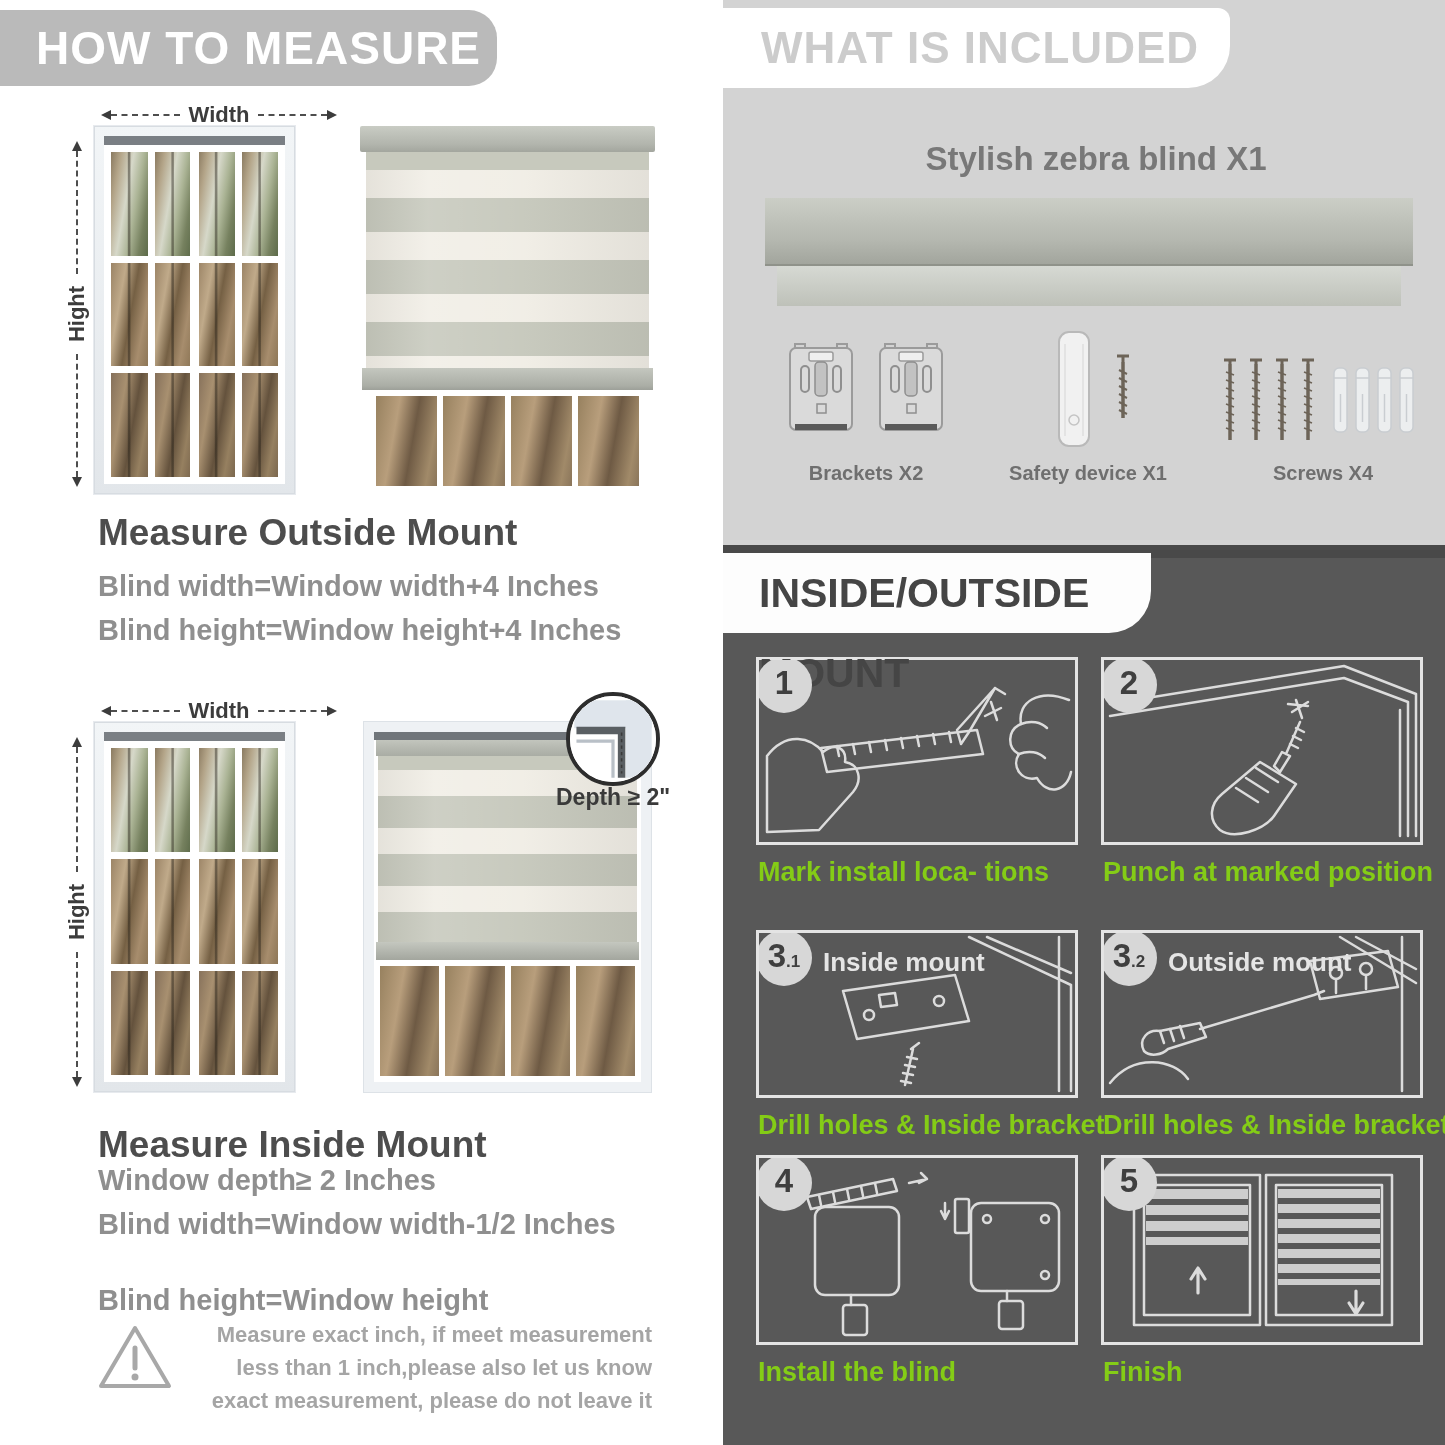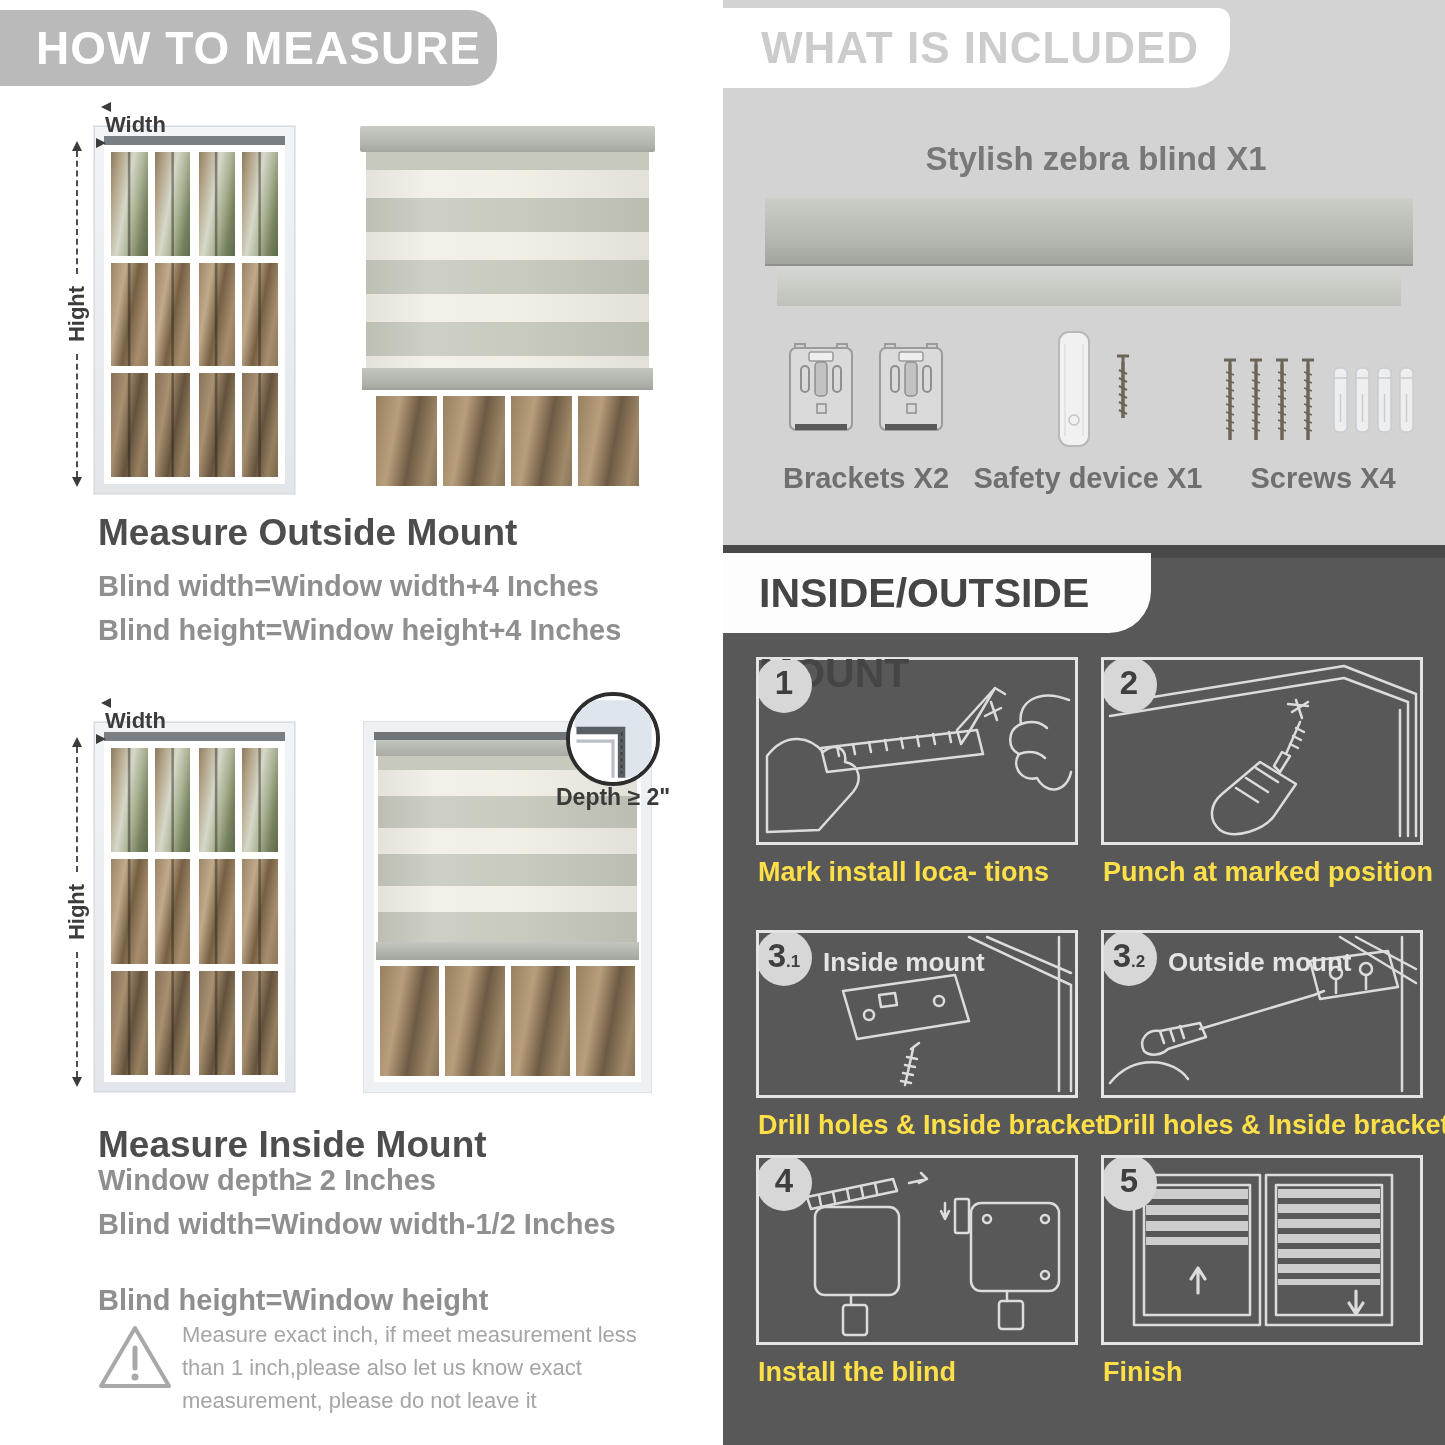--- a/index.html
+++ b/index.html
@@ -7,21 +7,21 @@
           font-family:"Liberation Sans",sans-serif;font-weight:700;}
 
   
   .hdr-left{position:absolute;left:0;top:10px;width:497px;height:76px;background:#bababa;
             border-radius:0 28px 28px 0;color:#fff;font-size:46px;line-height:76px;
             padding-left:36px;box-sizing:border-box;letter-spacing:1px;}
   .sec-title{position:absolute;left:98px;font-size:37px;color:#4d4d4d;white-space:nowrap;}
   .sec-line{position:absolute;left:98px;font-size:29px;color:#8f8f8f;white-space:nowrap;}
 
   
-  .dimw{position:absolute;display:flex;align-items:flex-start;z-index:4;flex-direction:column;}
+  .dimw{position:absolute;display:flex;align-items:center;z-index:4;}
   .dimw .ah-l{width:0;height:0;border:5px solid transparent;border-right:10px solid #3c3c3c;}
   .dimw .ah-r{width:0;height:0;border:5px solid transparent;border-left:10px solid #3c3c3c;}
   .dimw .dl{flex:1;height:0;border-top:2px dashed #4e4e4e;}
   .dimw .dlab{padding:0 9px;font-size:22px;color:#3c3c3c;line-height:1;}
   .dimv{position:absolute;display:flex;flex-direction:column;align-items:center;z-index:4;}
   .dimv .ah-u{width:0;height:0;border:5px solid transparent;border-bottom:10px solid #3c3c3c;}
   .dimv .ah-d{width:0;height:0;border:5px solid transparent;border-top:10px solid #3c3c3c;}
   .dimv .dl{flex:1;width:0;border-left:2px dashed #4e4e4e;}
   .dimv .dlab{width:26px;height:80px;display:flex;align-items:center;justify-content:center;
               transform:rotate(-90deg);font-size:22px;color:#3c3c3c;white-space:nowrap;}
@@ -70,49 +70,49 @@
   .b2-rail{height:18px;margin:0 2px;background:linear-gradient(180deg,#c4c7bf,#a3a69e);}
   .b2-win{flex:1;background:#fff;padding:6px;display:grid;grid-template-columns:repeat(4,1fr);gap:6px;}
   .b2-win .pane{background:linear-gradient(100deg,#97815f 0%,#b89e7c 32%,#6e5a44 58%,#a18a69 85%,#8a755a 100%);}
 
   .callout{position:absolute;width:86px;height:86px;border-radius:50%;border:4px solid #2d2d2d;background:#fff;
            overflow:hidden;z-index:6;}
   .depthlbl{position:absolute;font-size:23px;color:#3a3a3a;z-index:6;white-space:nowrap;}
 
   .warn-icon{position:absolute;left:96px;top:1322px;}
   .warn-text{position:absolute;left:182px;top:1318px;width:470px;font-size:22px;line-height:1.5;
-             color:#a5a5a5;font-weight:400;}
+             color:#a5a5a5;font-weight:700;text-align:right;}
 
   
   .sec-included{position:absolute;left:723px;top:0;width:722px;height:545px;background:#d3d3d3;text-decoration:underline;}
   .hdr-included{position:absolute;left:0;top:8px;width:507px;height:80px;background:#fff;
                 border-radius:0 12px 42px 0;color:#cccccc;font-size:44px;line-height:80px;
                 padding-left:38px;box-sizing:border-box;letter-spacing:1px;}
   .prod-lbl{position:absolute;left:0;top:140px;width:100%;text-align:center;font-size:33px;color:#787878;padding-left:12px;}
   .rail1{position:absolute;left:42px;top:198px;width:648px;height:66px;
          background:linear-gradient(180deg,#cbcec6 0%,#b4b7af 65%,#a2a59d 100%);
          box-shadow:0 2px 0 #8f928a;}
   .rail2{position:absolute;left:54px;top:266px;width:624px;height:40px;
          background:linear-gradient(180deg,#d6d9d3 0%,#bec1b9 100%);}
   .item-icon{position:absolute;}
-  .item-lbl{position:absolute;top:462px;text-align:center;font-size:29px;color:#6f6f6f;white-space:nowrap;}
+  .item-lbl{position:absolute;top:462px;text-align:center;font-size:20px;color:#6f6f6f;white-space:nowrap;}
 
   .sec-mount{position:absolute;left:723px;top:545px;width:722px;height:900px;background:#585858;}
   .sec-mount::before{content:'';position:absolute;left:0;top:0;width:100%;height:13px;background:#494949;}
   .hdr-mount{position:absolute;left:0;top:8px;width:428px;height:80px;background:#fdfdfd;
              border-radius:0 0 42px 0;color:#454545;font-size:41px;line-height:80px;
              padding-left:36px;box-sizing:border-box;z-index:2;}
   .step-panel{position:absolute;width:322px;border:3px solid #e4e4e4;box-sizing:border-box;overflow:hidden;}
   .step-panel svg{display:block;width:100%;height:100%;}
   .badge{position:absolute;left:-3px;top:-3px;width:56px;height:56px;border-radius:50%;background:#d7d7d7;
          display:flex;align-items:baseline;justify-content:center;z-index:2;}
   .badge .bn{font-size:33px;color:#3f3f3f;line-height:52px;}
   .badge .bs{font-size:17px;color:#3f3f3f;line-height:52px;}
   .inner-lbl{position:absolute;left:64px;top:14px;font-size:26px;color:#e5e5e5;z-index:2;white-space:nowrap;}
-  .caption{position:absolute;width:340px;font-size:27px;color:#fde047;white-space:nowrap;}
+  .caption{position:absolute;width:340px;font-size:27px;color:#84cc16;white-space:nowrap;}
 
   .la{stroke:#dcdcdc;fill:none;stroke-width:2.5;stroke-linecap:round;stroke-linejoin:round;}
   .la3{stroke:#dcdcdc;fill:none;stroke-width:3.2;stroke-linecap:round;stroke-linejoin:round;}
   .stripe{fill:#cdcdcd;}
 </style>
 </head>
 <body>
 
 <div class="canvas">
 

